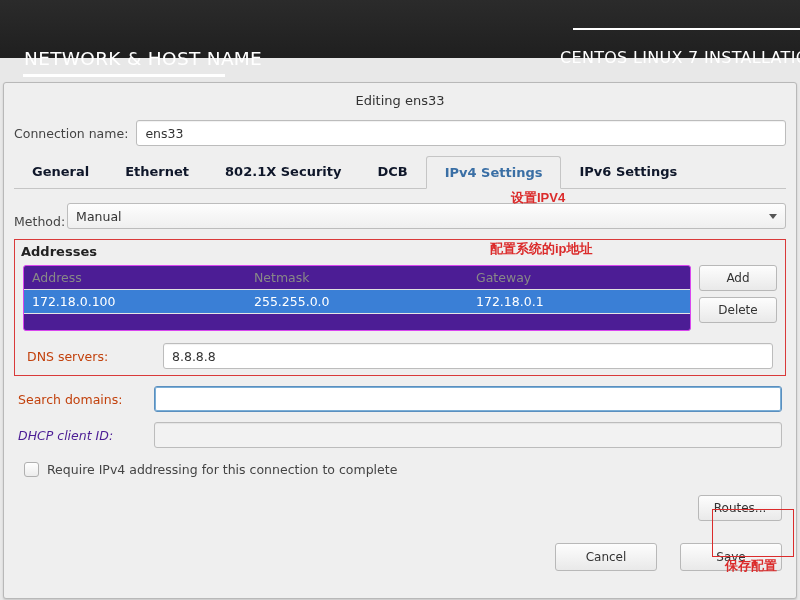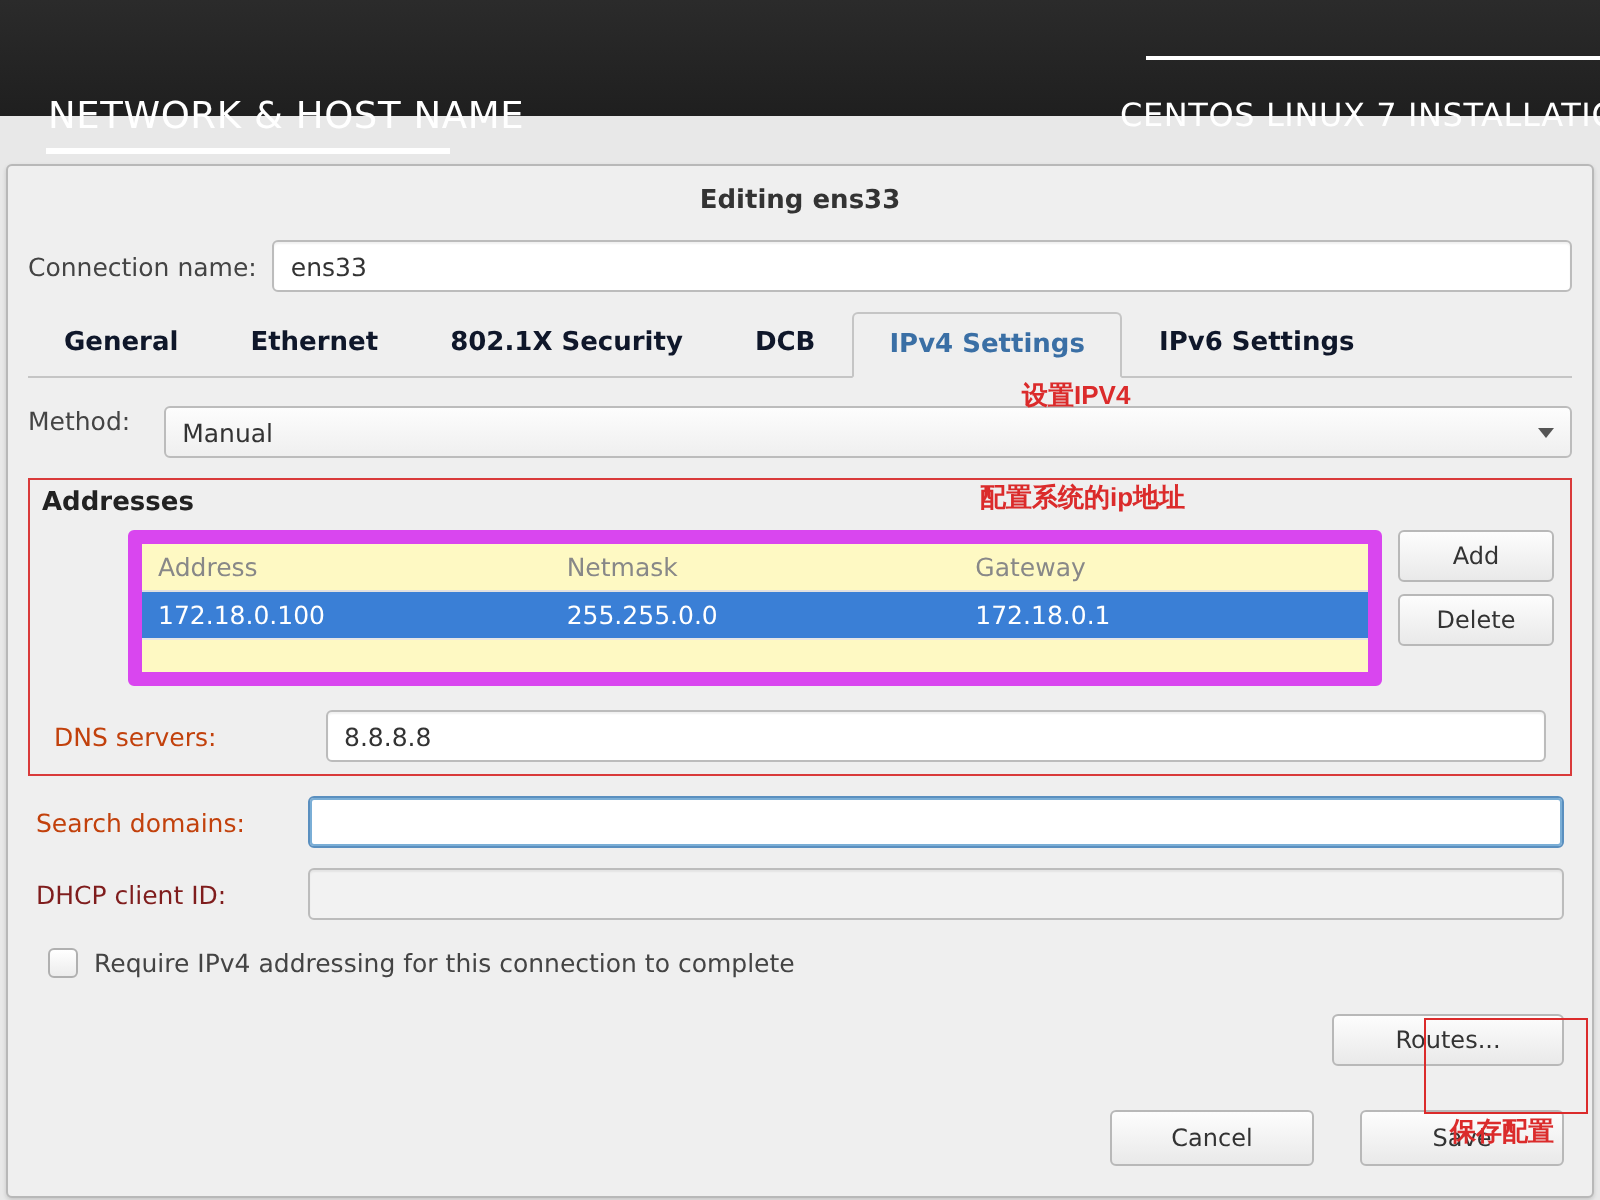--- a/index.html
+++ b/index.html
@@ -26,21 +26,21 @@
       font-size: 16px; letter-spacing: 0.3px; white-space: nowrap; overflow: hidden;
     }
 
     
     .dialog {
       position: absolute; left: 3px; right: 3px; top: 82px; bottom: 1px;
       background: #efefef; border: 1px solid #b8b8b8; border-radius: 3px;
       box-shadow: 0 1px 2px rgba(0,0,0,0.15);
     }
     .dialog-title {
-      text-align: center; font-weight: bold; font-size: 13px;
+      text-align: center; font-weight: normal; font-size: 13px;
       padding: 10px 0 8px 0; color: #333;
     }
 
     .row { display: flex; align-items: center; padding: 4px 10px; gap: 8px; }
     .row label { font-size: 12.5px; color: #444; }
 
     .text-input {
       flex: 1; height: 26px; border: 1px solid #bcbcbc; border-radius: 3px;
       background: #fff; padding: 0 8px; font-size: 12.5px; color: #333;
       box-shadow: inset 0 1px 1px rgba(0,0,0,0.06);
@@ -54,57 +54,57 @@
     }
     .tab {
       padding: 8px 18px; color: #0f172a; cursor: pointer; position: relative; font-weight: bold;
     }
     .tab.active {
       color: #3a6fa5; border: 1px solid #c5c5c5; border-bottom: 1px solid #efefef;
       border-top-left-radius: 3px; border-top-right-radius: 3px; margin-bottom: -1px; background: #efefef;
     }
 
     
-    .method-row { display: flex; align-items: flex-start; margin: 14px 10px 10px 10px; gap: 17px; }
+    .method-row { display: flex; align-items: flex-end; margin: 14px 10px 10px 10px; gap: 2px; }
     .method-row label { font-size: 12.5px; color: #444; }
     .select {
       flex: 1; height: 26px; border: 1px solid #bcbcbc; border-radius: 3px;
       background: linear-gradient(#fdfdfd, #efefef); display: flex; align-items: center;
       justify-content: space-between; padding: 0 8px; font-size: 12.5px; color: #333; cursor: pointer;
     }
     .select .caret { width: 0; height: 0; border-left: 4px solid transparent; border-right: 4px solid transparent; border-top: 5px solid #555; }
 
     
     .addr-frame { margin: 0 10px; border: 1px solid #d93a3a; padding-bottom: 6px; position: relative; }
     .addr-title { font-weight: bold; font-size: 13px; color: #222; padding: 4px 6px 6px 6px; }
 
     .addr-body { display: flex; gap: 8px; padding: 0 8px; }
-    .addr-table { flex: 1; border: 7px solid #d946ef; border-radius: 3px; background: #fef9c3; margin-left: 41px; }
+    .addr-table { flex: 1; border: 1px solid #d946ef; border-radius: 3px; background: #4c1d95; }
     .addr-head, .addr-row { display: flex; }
     .addr-cell { flex: 1; padding: 4px 8px; font-size: 12.5px; }
     .addr-head .addr-cell { color: #888; border-bottom: 1px solid #e0e0e0; }
     .addr-row.selected { background: #3a7fd6; color: #fff; }
     .addr-row.empty { height: 17px; border-top: 1px solid #e6e6e6; }
 
     .addr-btns { display: flex; flex-direction: column; gap: 6px; width: 78px; }
     .btn {
       height: 26px; border: 1px solid #b8b8b8; border-radius: 3px;
       background: linear-gradient(#fdfdfd, #e9e9e9); font-size: 12px; color: #333;
       cursor: pointer; display: flex; align-items: center; justify-content: center;
     }
 
     .field-row { display: flex; align-items: center; padding: 6px 12px 0 12px; gap: 6px; }
     .field-row .flabel { width: 130px; font-size: 12.5px; color: #c2410c; }
-    .field-row.disabled .flabel { color: #7f1d1d; }
+    .field-row.disabled .flabel { color: #4c1d95; font-style: italic; }
 
     .check-row { display: flex; align-items: center; gap: 8px; padding: 14px 18px 4px 20px; font-size: 12.5px; color: #444; }
     .checkbox { width: 15px; height: 15px; border: 1px solid #b0b0b0; border-radius: 3px; background: linear-gradient(#fff,#ececec); }
 
     .routes-row { display: flex; justify-content: flex-end; padding: 14px 14px 0 0; }
-    .routes-btn { width: 116px; }
+    .routes-btn { width: 84px; }
 
     .dialog-actions {
       display: flex; justify-content: flex-end; gap: 23px; padding: 22px 14px 8px 0;
     }
     .action-btn { width: 102px; height: 28px; }
 
     
     .anno {
       position: absolute; color: #db2b2b; font-size: 13px; font-weight: 700;
       font-family: sans-serif;

